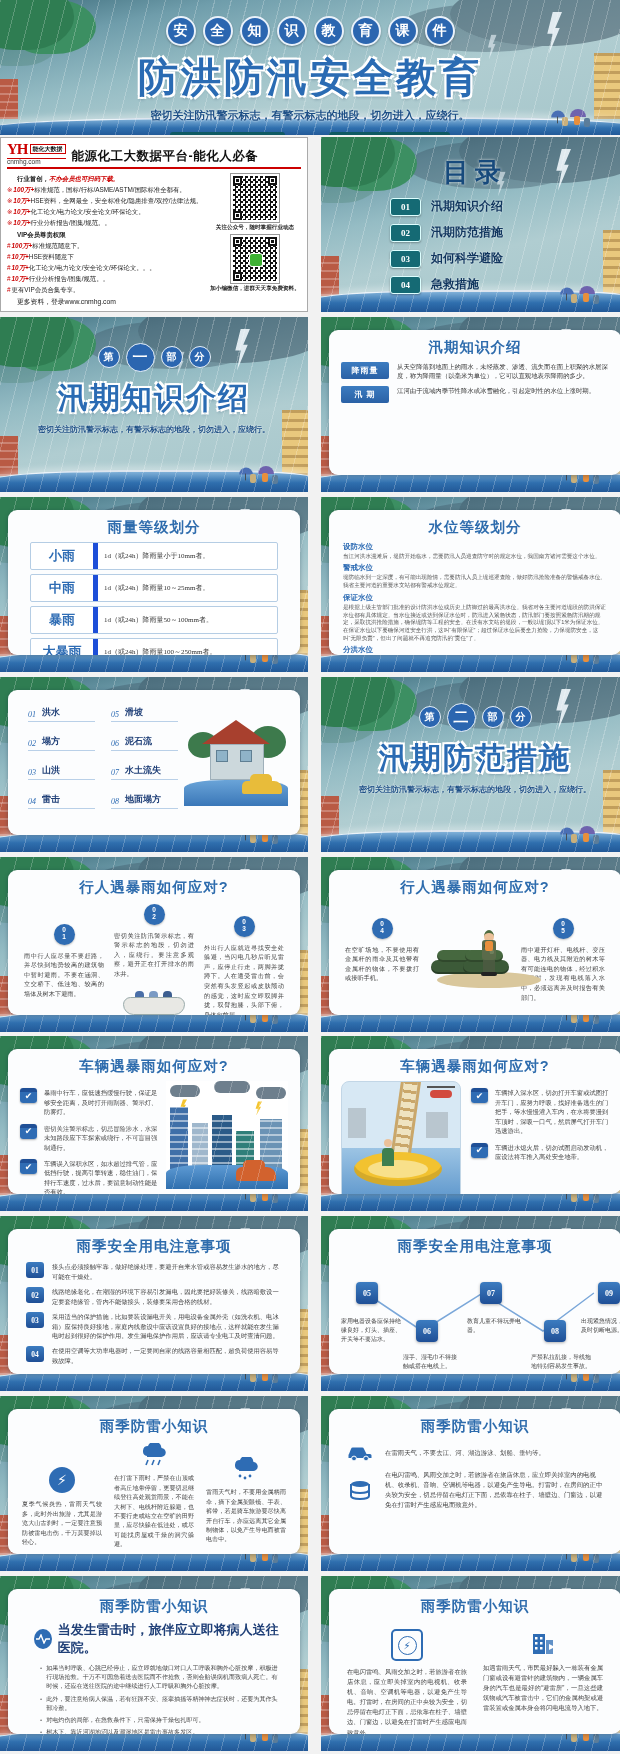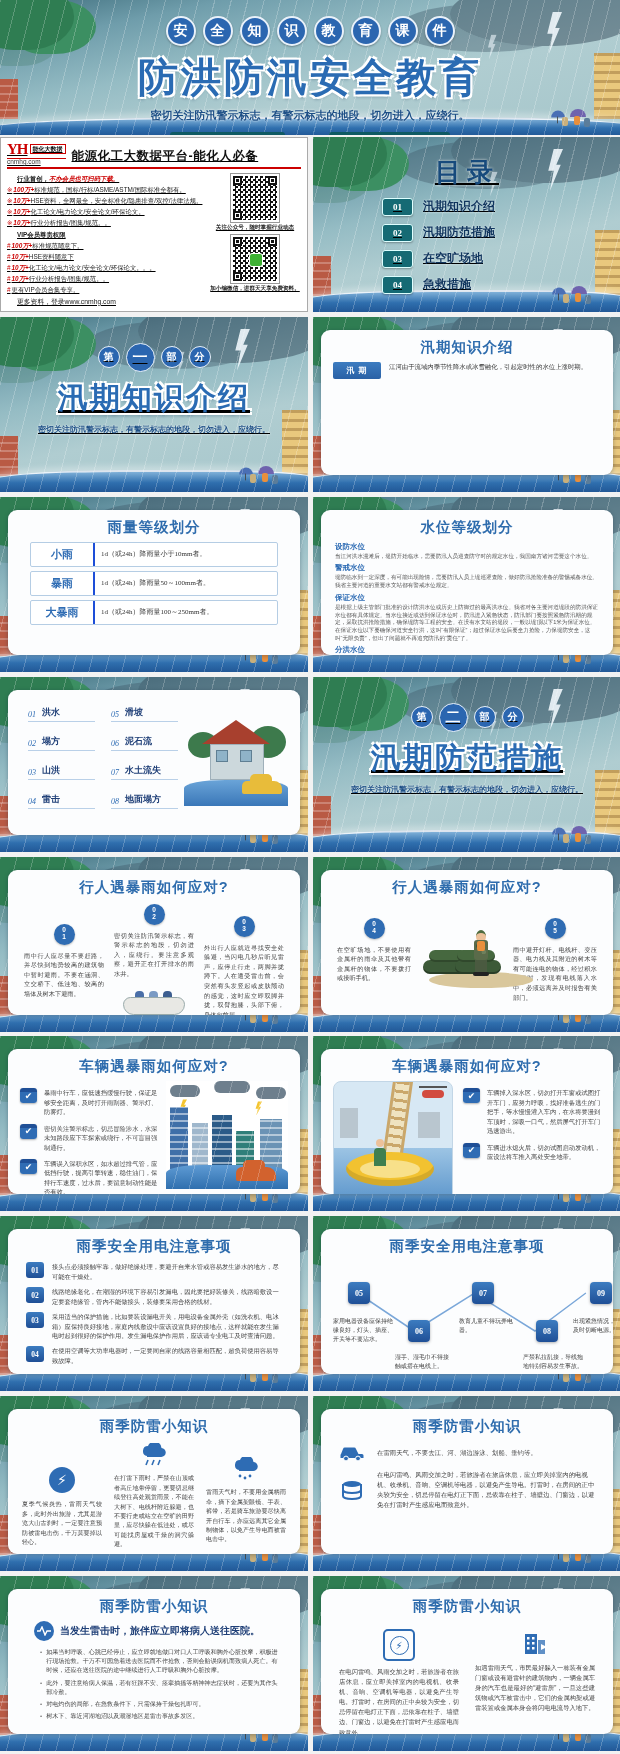--- a/index.html
+++ b/index.html
@@ -1,18 +1,18 @@
 <!DOCTYPE html>
 <html><head>
 <meta charset="utf-8">
 <style>
   html,body{margin:0;padding:0;}
   body{width:620px;background:#f2f2f2;font-family:"Liberation Sans","DejaVu Sans",sans-serif;-webkit-font-smoothing:antialiased;}
   .page{width:620px;height:1754px;display:flex;flex-direction:column;gap:2px;overflow:hidden;background:#f2f2f2;}
-  .row{display:flex;gap:5px;height:215px;text-decoration:underline;}
+  .row{display:flex;gap:13px;height:215px;}
   .half{width:308px;height:175px;position:relative;flex:0 0 auto;}
 
   
   .scene{position:relative;overflow:hidden;background:linear-gradient(168deg,#41707f 0%,#6f9dab 18%,#95bcc4 40%,#b0cdd1 62%,#a6c6cb 100%);}
   .deco{position:absolute;}
   .sky-cloud{top:-18px;right:-20px;width:190px;height:64px;background:rgba(52,74,90,.5);border-radius:50%;box-shadow:-60px 14px 0 -8px rgba(60,84,100,.38);}
   .bolt{top:12px;right:58px;width:16px;height:42px;background:#eef6fb;opacity:.9;clip-path:polygon(42% 0,100% 0,58% 38%,86% 38%,18% 100%,42% 52%,8% 52%);}
   .bolt2{top:26px;right:120px;transform:scale(.6);opacity:.6;}
   .tree{top:-16px;left:-18px;width:92px;height:66px;background:#2f7d52;border-radius:42% 58% 60% 40%;box-shadow:28px 10px 0 -6px #3c8f62,-6px 26px 0 -10px #27684434;}
   .bldg{bottom:16px;right:0;width:26px;height:66px;background:#e9c87d;background-image:repeating-linear-gradient(0deg,rgba(120,80,30,.35) 0 3px,transparent 3px 9px);}
@@ -77,21 +77,21 @@
   .sec-title{position:relative;z-index:4;text-align:center;font-size:30px;font-weight:bold;color:#2a6bb3;letter-spacing:2px;margin-top:6px;text-shadow:-2px -2px 0 #fff,2px -2px 0 #fff,-2px 2px 0 #fff,2px 2px 0 #fff,0 3px 3px rgba(0,40,80,.25);}
   .sec-sub{position:relative;z-index:4;text-align:center;font-size:8px;font-weight:bold;color:#1d4f86;margin-top:5px;text-shadow:0 0 2px #fff;}
 
   
   .k-row{display:flex;align-items:flex-start;margin:5px 0;}
   .k-label{flex:0 0 48px;background:linear-gradient(180deg,#3c7cc0,#2a61a6);color:#fff;font-size:8px;font-weight:bold;text-align:center;padding:3px 0;border-radius:2px;margin-right:8px;letter-spacing:1px;}
   .k-text{flex:1;font-size:6.4px;color:#333;line-height:1.5;}
 
   
   .r-row{display:flex;align-items:stretch;border:1px solid #b5cde4;border-radius:2px;margin:4px 10px;background:#fff;}
-  .r-label{flex:0 0 62px;display:flex;align-items:center;justify-content:center;color:#2e6cb4;font-size:11px;font-weight:bold;border-right:2px solid #1d4ed8;padding:4px 0;}
+  .r-label{flex:0 0 62px;display:flex;align-items:center;justify-content:center;color:#2e6cb4;font-size:13px;font-weight:bold;border-right:5px solid #1d4ed8;padding:4px 0;}
   .r-text{flex:1;display:flex;align-items:center;font-size:7px;color:#333;padding:4px 6px;font-family:"Liberation Serif",serif;}
 
   
   .w-sec{margin:3px 2px 0;}
   .w-label{color:#2e6cb4;font-size:7.5px;font-weight:bold;margin-bottom:1px;}
   .w-text{font-size:5.6px;color:#555;line-height:1.38;}
 
   
   .dz-wrap{display:flex;margin-top:10px;}
   .dz-grid{flex:0 0 150px;display:grid;grid-template-columns:1fr 1fr;column-gap:16px;row-gap:13px;padding-left:8px;}
@@ -157,21 +157,21 @@
 
   
   .l-cols{display:flex;gap:12px;padding:0 2px;}
   .l-col{flex:1;display:flex;flex-direction:column;align-items:center;}
   .l-icon-circle{width:26px;height:26px;border-radius:50%;background:#2e6cb4;color:#fff;display:flex;align-items:center;justify-content:center;font-size:14px;}
   .l-text{font-size:6.1px;color:#444;line-height:1.55;margin-top:6px;text-align:justify;}
   .li-row{display:flex;align-items:flex-start;gap:10px;margin:8px 4px;}
   .li-ic{flex:0 0 30px;display:flex;justify-content:center;color:#2e6cb4;}
   .li-text{font-size:6.4px;color:#444;line-height:1.55;flex:1;}
   .lb-head{display:flex;align-items:center;gap:6px;margin:4px 0 6px 14px;}
-  .lb-head-text{font-size:10px;font-weight:bold;color:#1f3f77;}
+  .lb-head-text{font-size:13px;font-weight:bold;color:#1f3f77;}
   .lb-bullets{margin:0 10px 0 20px;}
   .lb-b{display:flex;gap:4px;font-size:6.1px;color:#444;line-height:1.5;margin:3px 0;}
   .lb-dot{color:#777;}
   .l4-cols{display:flex;gap:16px;padding:0 6px;}
   .l4-col{flex:1;display:flex;flex-direction:column;align-items:center;}
   .l4-icon{width:28px;height:28px;border:2px solid #2e6cb4;border-radius:5px;display:flex;align-items:center;justify-content:center;color:#2e6cb4;margin-bottom:6px;}
   .l4-text{font-size:6.3px;color:#444;line-height:1.6;text-align:justify;}
   .lc-circle{width:20px;height:20px;border-radius:50%;background:#2e6cb4;display:flex;align-items:center;justify-content:center;}
 </style>
 </head>
@@ -270,21 +270,21 @@
         <div class="toc-item">
             <span class="toc-num">01</span>
             <span class="toc-label">汛期知识介绍</span>
           </div>
         <div class="toc-item">
             <span class="toc-num">02</span>
             <span class="toc-label">汛期防范措施</span>
           </div>
         <div class="toc-item">
             <span class="toc-num">03</span>
-            <span class="toc-label">在空旷场地</span>
+            <span class="toc-label">如何科学避险</span>
           </div>
         <div class="toc-item">
             <span class="toc-num">04</span>
             <span class="toc-label">急救措施</span>
           </div>
       </div>
     </div>
   </div>
 
   <div class="row">
@@ -317,20 +317,24 @@
         <div class="deco bldg"></div>
         <div class="deco bldg-l"></div>
         <div class="deco water"></div>
         <div class="deco umb"></div>
         <div class="deco umb umb2"></div>
         <div class="deco fig"></div>
         <div class="deco rain"></div>
       <div class="panel">
         <div class="stitle">汛期知识介绍</div>
         <div class="k-row">
+            <div class="k-label">降雨量</div>
+            <div class="k-text">从天空降落到地面上的雨水，未经蒸发、渗透、流失而在面上积聚的水层深度，称为降雨量（以毫米为单位），它可以直观地表示降雨的多少。</div>
+          </div>
+        <div class="k-row">
             <div class="k-label">汛 期</div>
             <div class="k-text">江河由于流域内季节性降水或冰雪融化，引起定时性的水位上涨时期。</div>
           </div>
       </div>
     </div>
   </div>
 
   <div class="row">
     <div class="half scene">
         <div class="deco sky-cloud"></div>
@@ -342,20 +346,24 @@
         <div class="deco water"></div>
         <div class="deco umb"></div>
         <div class="deco umb umb2"></div>
         <div class="deco fig"></div>
         <div class="deco rain"></div>
       <div class="panel">
         <div class="stitle">雨量等级划分</div>
         <div class="r-row">
             <div class="r-label">小雨</div>
             <div class="r-text">1d（或24h）降雨量小于10mm者。</div>
+          </div>
+        <div class="r-row">
+            <div class="r-label">中雨</div>
+            <div class="r-text">1d（或24h）降雨量10～25mm者。</div>
           </div>
         <div class="r-row">
             <div class="r-label">暴雨</div>
             <div class="r-text">1d（或24h）降雨量50～100mm者。</div>
           </div>
         <div class="r-row">
             <div class="r-label">大暴雨</div>
             <div class="r-text">1d（或24h）降雨量100～250mm者。</div>
           </div>
 

